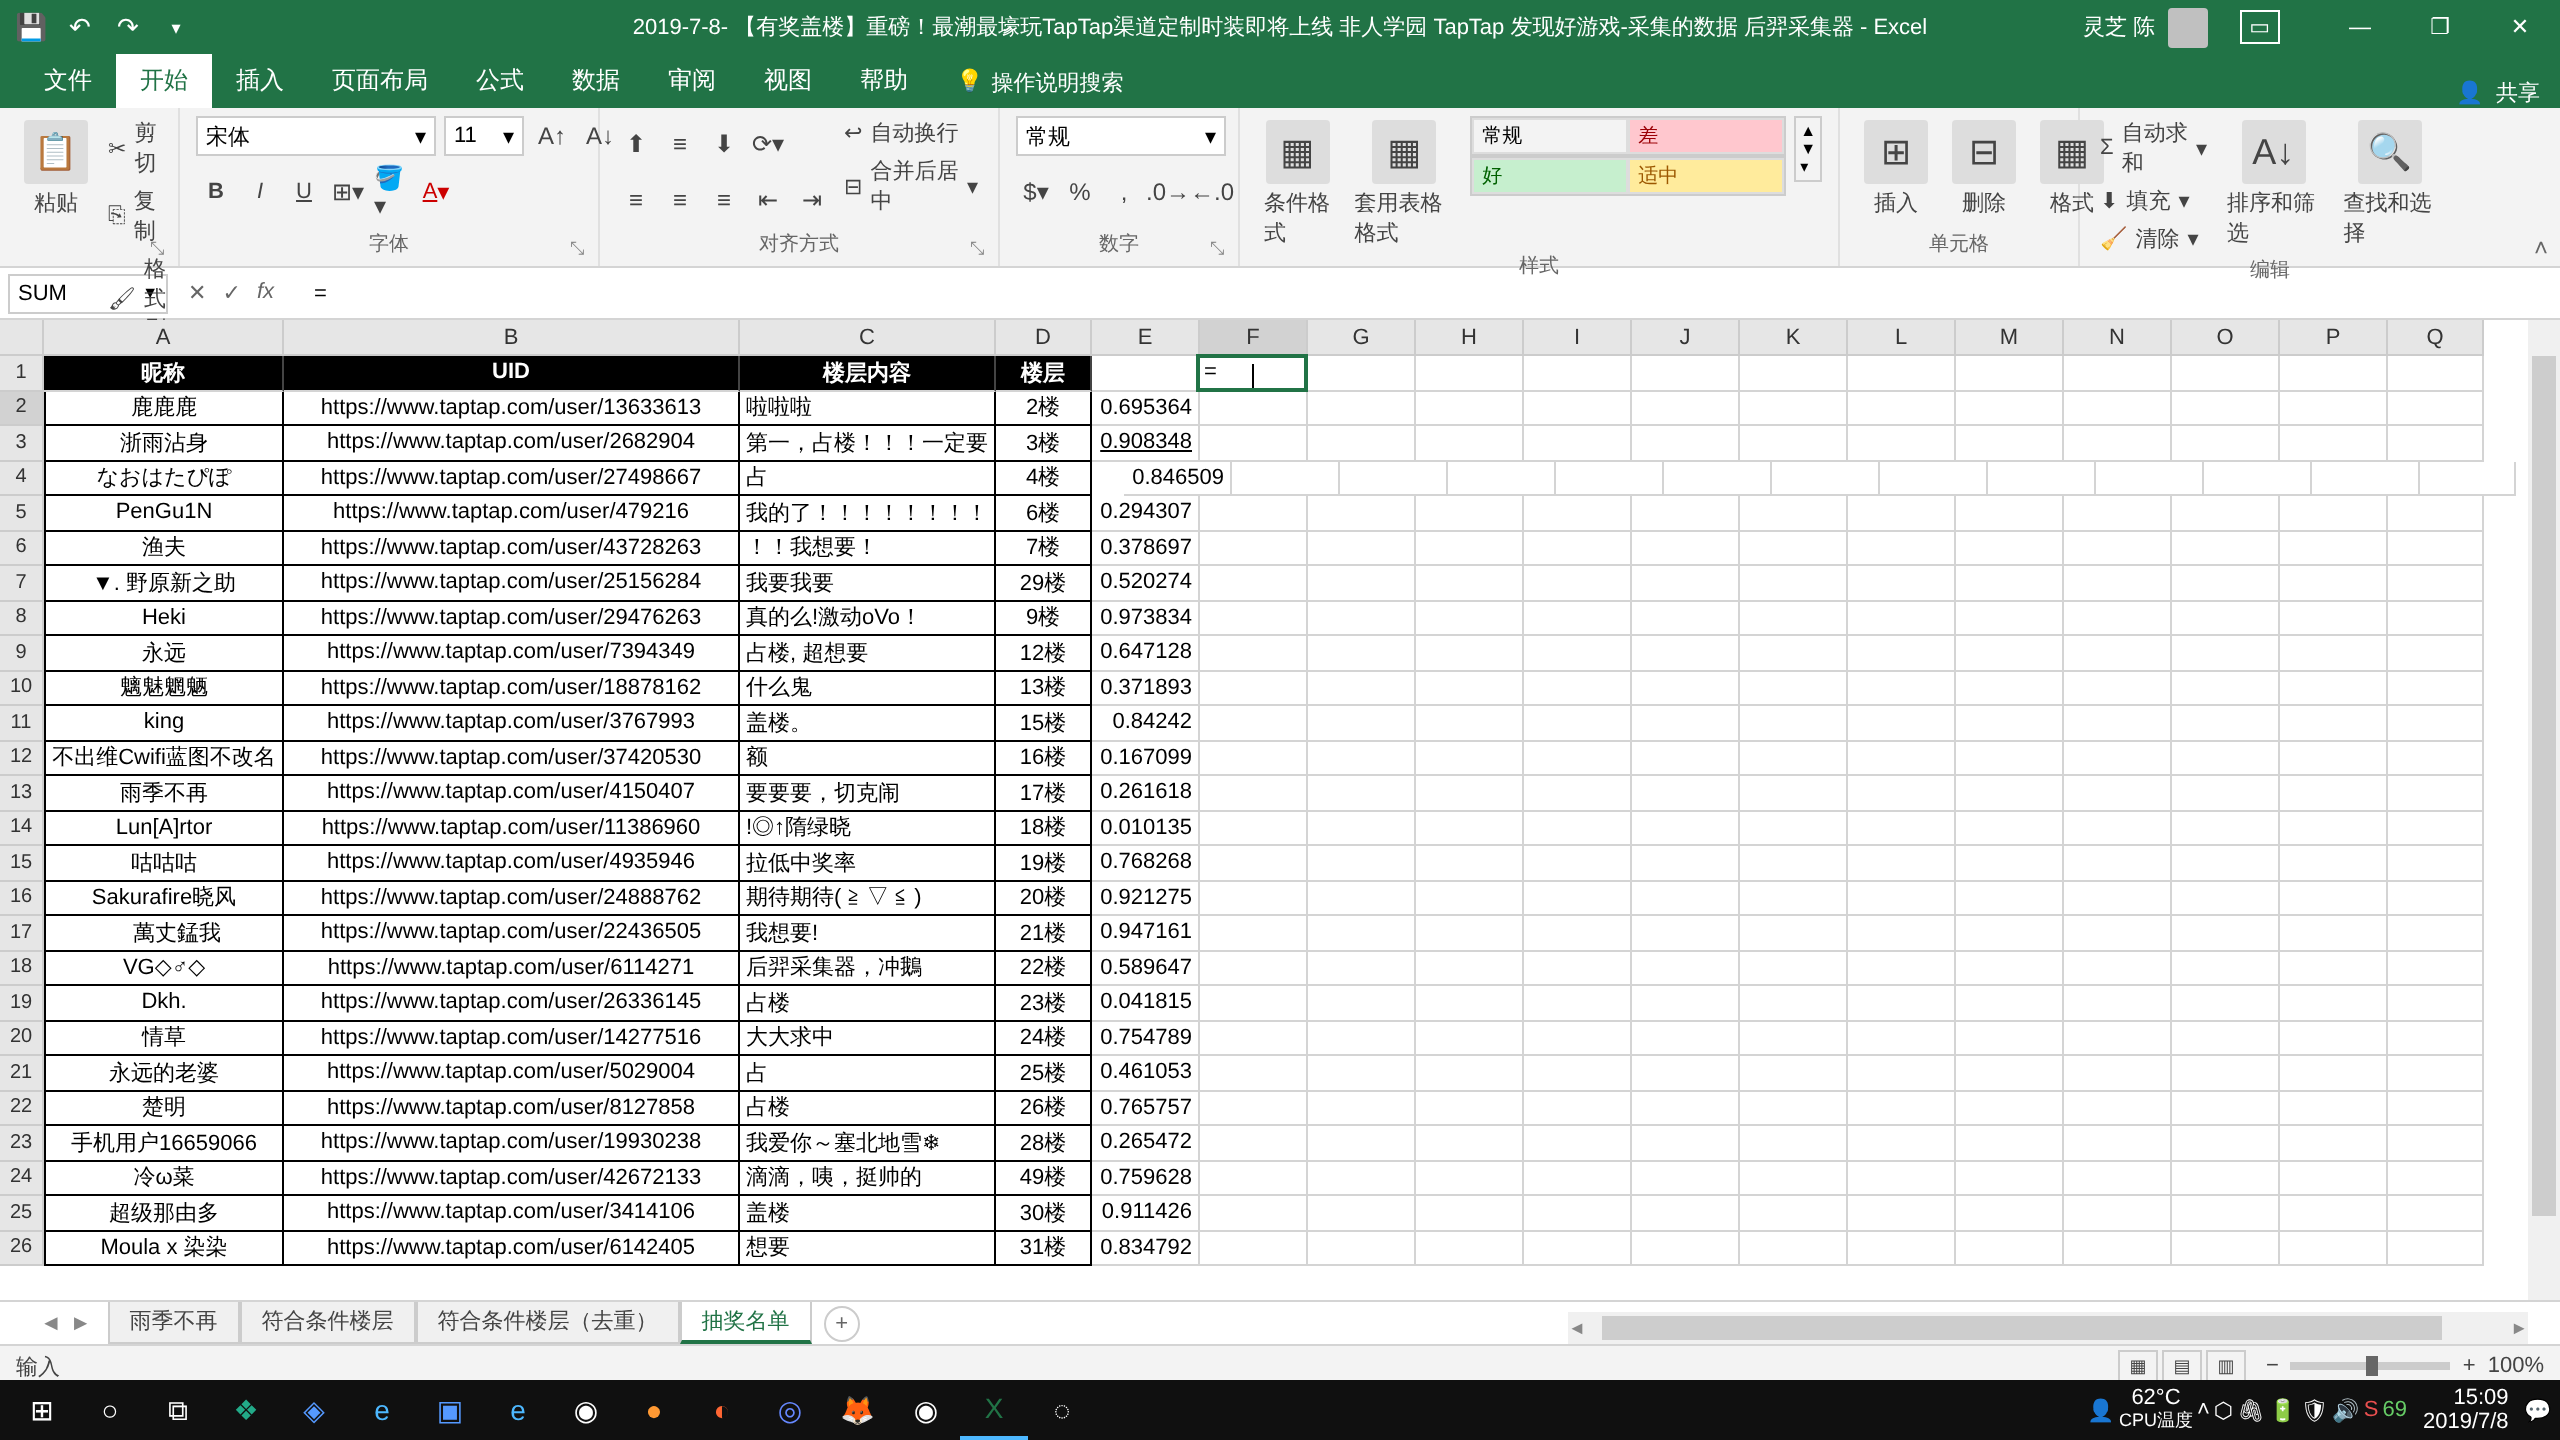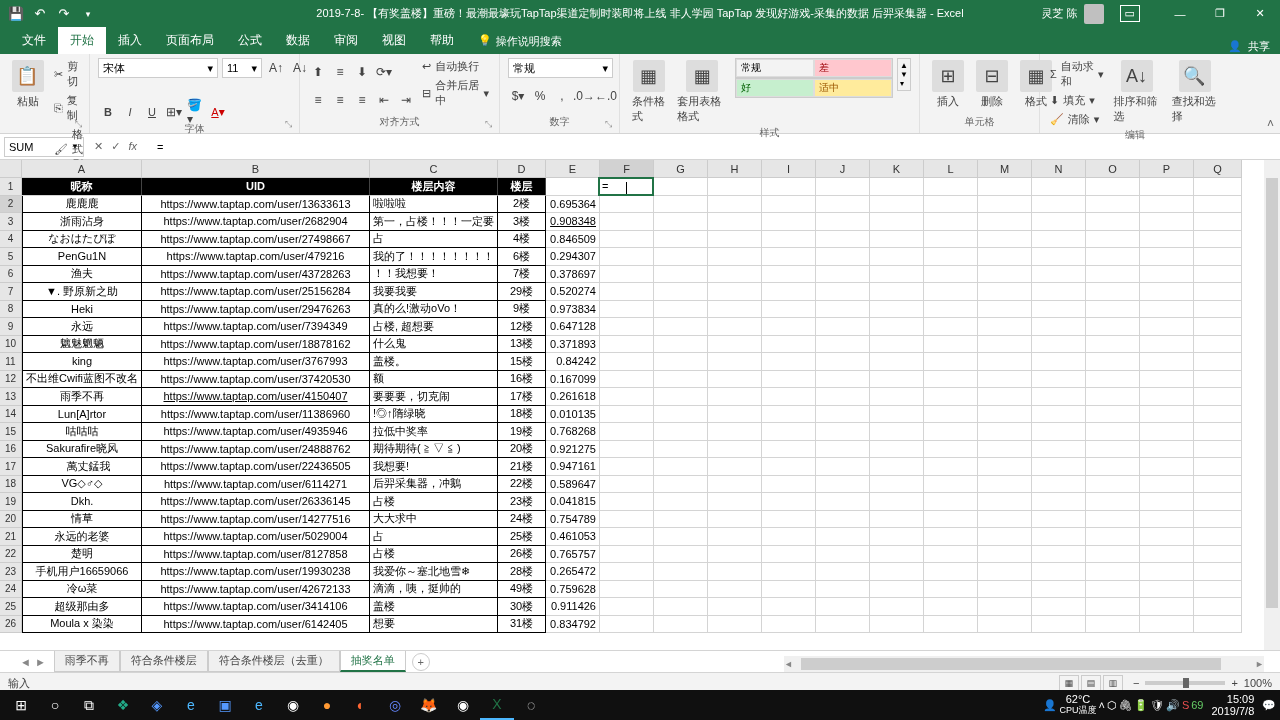--- a/index.html
+++ b/index.html
@@ -136,21 +136,21 @@
         <div class="small-item">
             <span>🖌</span>
             <span>格式刷</span>
           </div>
       </div>
     </div>
     <div class="group-label">剪贴板</div>
     <div class="launcher">⤡</div>
   </div>
   <div class="ribbon-group" style="width:210px">
-    <div class="group-body" style="flex-direction:column;gap:20px">
+    <div class="group-body" style="flex-direction:column;gap:4px">
       <div style="display:flex;gap:4px;align-items:center">
         <div class="font-select">
             <span>宋体</span>
             <span>▾</span>
           </div>
         <div class="size-select">
             <span>11</span>
             <span>▾</span>
           </div>
         <div class="fmt-btn">A↑</div>
@@ -419,21 +419,21 @@
         <div class="cell" style="width: 54px;"></div>
         <div class="cell" style="width: 54px;"></div>
         <div class="cell" style="width: 54px;"></div>
         <div class="cell" style="width: 48px;"></div>
       </div>
       <div class="row">
         <div class="cell c" style="width: 120px; border-right: 1px solid rgb(0, 0, 0); border-bottom: 1px solid rgb(0, 0, 0); border-left: 1px solid rgb(0, 0, 0);">なおはたぴぽ</div>
         <div class="cell c" style="width: 228px; border-right: 1px solid rgb(0, 0, 0); border-bottom: 1px solid rgb(0, 0, 0);">https://www.taptap.com/user/27498667</div>
         <div class="cell " style="width: 128px; border-right: 1px solid rgb(0, 0, 0); border-bottom: 1px solid rgb(0, 0, 0);">占</div>
         <div class="cell c" style="width: 48px; border-right: 1px solid rgb(0, 0, 0); border-bottom: 1px solid rgb(0, 0, 0);">4楼</div>
-        <div class="cell r" style="width: 54px;">0.846509</div>
+        <div class="cell r" style="width: 54px; margin-left: 16px;">0.846509</div>
         <div class="cell" style="width: 54px;"></div>
         <div class="cell" style="width: 54px;"></div>
         <div class="cell" style="width: 54px;"></div>
         <div class="cell" style="width: 54px;"></div>
         <div class="cell" style="width: 54px;"></div>
         <div class="cell" style="width: 54px;"></div>
         <div class="cell" style="width: 54px;"></div>
         <div class="cell" style="width: 54px;"></div>
         <div class="cell" style="width: 54px;"></div>
         <div class="cell" style="width: 54px;"></div>
@@ -587,21 +587,21 @@
         <div class="cell" style="width: 54px;"></div>
         <div class="cell" style="width: 54px;"></div>
         <div class="cell" style="width: 54px;"></div>
         <div class="cell" style="width: 54px;"></div>
         <div class="cell" style="width: 54px;"></div>
         <div class="cell" style="width: 54px;"></div>
         <div class="cell" style="width: 48px;"></div>
       </div>
       <div class="row">
         <div class="cell c" style="width: 120px; border-right: 1px solid rgb(0, 0, 0); border-bottom: 1px solid rgb(0, 0, 0); border-left: 1px solid rgb(0, 0, 0);">雨季不再</div>
-        <div class="cell c" style="width: 228px; border-right: 1px solid rgb(0, 0, 0); border-bottom: 1px solid rgb(0, 0, 0); text-decoration: underline;">https://www.taptap.com/user/4150407</div>
+        <div class="cell c" style="width: 228px; border-right: 1px solid rgb(0, 0, 0); border-bottom: 1px solid rgb(0, 0, 0);">https://www.taptap.com/user/4150407</div>
         <div class="cell " style="width: 128px; border-right: 1px solid rgb(0, 0, 0); border-bottom: 1px solid rgb(0, 0, 0);">要要要，切克闹</div>
         <div class="cell c" style="width: 48px; border-right: 1px solid rgb(0, 0, 0); border-bottom: 1px solid rgb(0, 0, 0);">17楼</div>
         <div class="cell r" style="width: 54px;">0.261618</div>
         <div class="cell" style="width: 54px;"></div>
         <div class="cell" style="width: 54px;"></div>
         <div class="cell" style="width: 54px;"></div>
         <div class="cell" style="width: 54px;"></div>
         <div class="cell" style="width: 54px;"></div>
         <div class="cell" style="width: 54px;"></div>
         <div class="cell" style="width: 54px;"></div>

